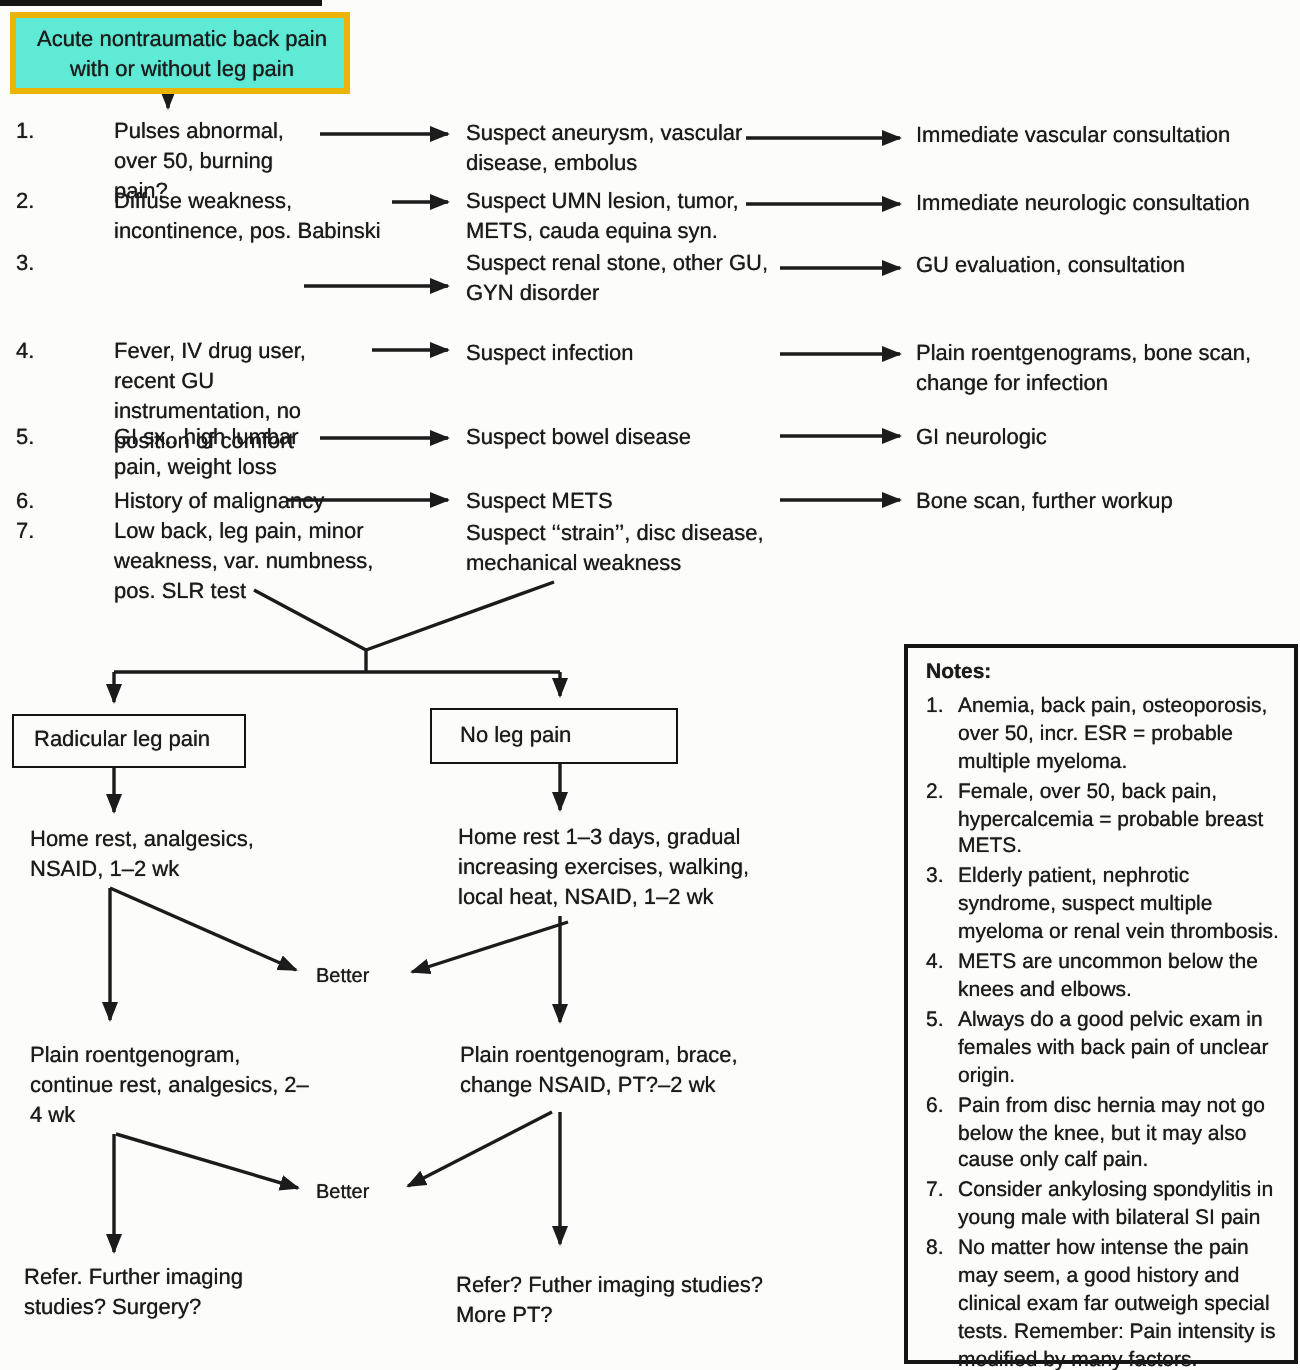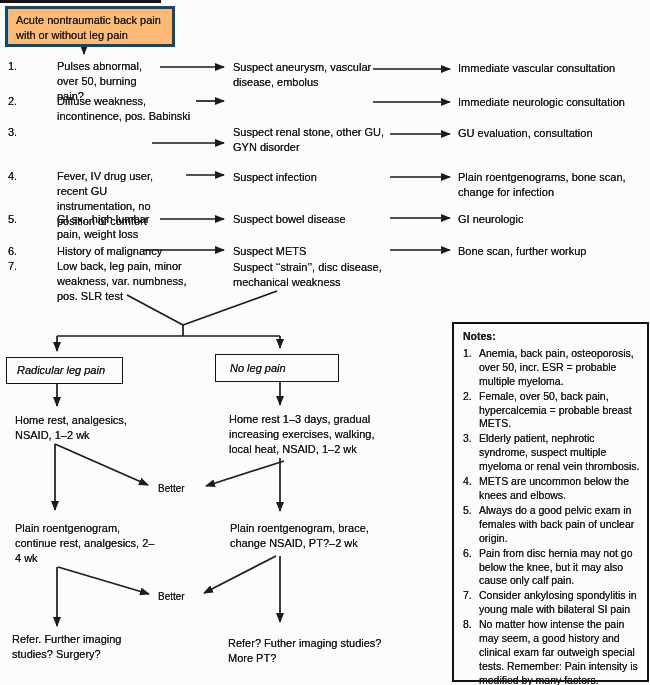--- a/index.html
+++ b/index.html
@@ -6,26 +6,27 @@
   .canvas {
     position:relative; width:650px; height:685px;
     background:#fcfcfa; color:#1b1b1b; overflow:hidden;
     font-family:"Liberation Sans","DejaVu Sans",sans-serif;
     font-size:11px; line-height:15px;
     text-shadow:0 0 .4px currentColor;
   }
   .abs { position:absolute; box-sizing:border-box; }
   .wires { position:absolute; left:0; top:0; pointer-events:none; }
   .root-box {
-    border:3px solid #0c4a6e; padding:4px 6px 4px 8px;
-    background:#fdba74;
+    border:3px solid #eab308; padding:4px 6px 4px 8px;
+    background:#5eead4;
+    text-align:center;
   }
   .branch-box {
     border:1.7px solid #141414; background:#fcfcfa;
-    display:flex; align-items:center;font-style:italic;
+    display:flex; align-items:center;
   }
   .pad-l { padding-left:10px; }
   .pad-l2 { padding-left:14px; }
   .numrow { display:flex; }
   .numrow .num { flex:0 0 15px; }
   .numrow .txt { flex:1;margin-left:34px; }
   .better { font-size:10px; }
   .notes-box {
     border:2px solid #141414; background:#fcfcfa;
     font-size:10.5px; line-height:13.9px;
@@ -113,20 +114,21 @@
   <div class="abs numrow" style="left:8px;top:244px;width:195px">
     <span class="num">6.</span>
     <span class="txt" style="max-width:180px">History of malignancy</span>
   </div>
   <div class="abs numrow" style="left:8px;top:259px;width:182px">
     <span class="num">7.</span>
     <span class="txt" style="max-width:165px">Low back, leg pain, minor weakness, var. numbness, pos. SLR test</span>
   </div>
 
   <div class="abs" style="left:233px;top:60px;width:145px">Suspect aneurysm, vascular disease, embolus</div>
+  <div class="abs" style="left:233px;top:94px;width:145px">Suspect UMN lesion, tumor, METS, cauda equina syn.</div>
   <div class="abs" style="left:233px;top:125px;width:168px">Suspect renal stone, other GU, GYN disorder</div>
   <div class="abs" style="left:233px;top:170px;width:180px">Suspect infection</div>
   <div class="abs" style="left:233px;top:212px;width:180px">Suspect bowel disease</div>
   <div class="abs" style="left:233px;top:260px;width:175px">Suspect ‘‘strain’’, disc disease, mechanical weakness</div>
   <div class="abs" style="left:233px;top:244px;width:180px">Suspect METS</div>
 
   <div class="abs" style="left:458px;top:61px;width:188px">Immediate vascular consultation</div>
   <div class="abs" style="left:458px;top:95px;width:188px">Immediate neurologic consultation</div>
   <div class="abs" style="left:458px;top:126px;width:188px">GU evaluation, consultation</div>
   <div class="abs" style="left:458px;top:170px;width:172px">Plain roentgenograms, bone scan, change for infection</div>

